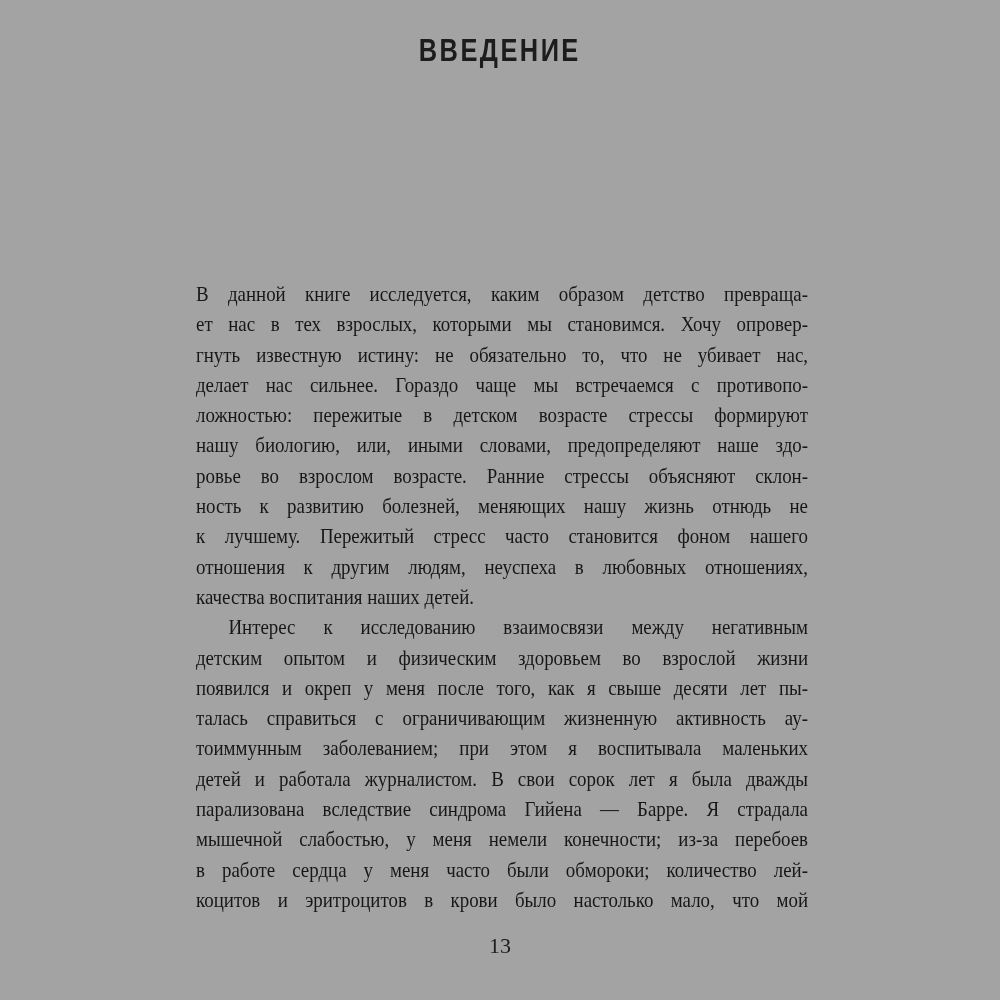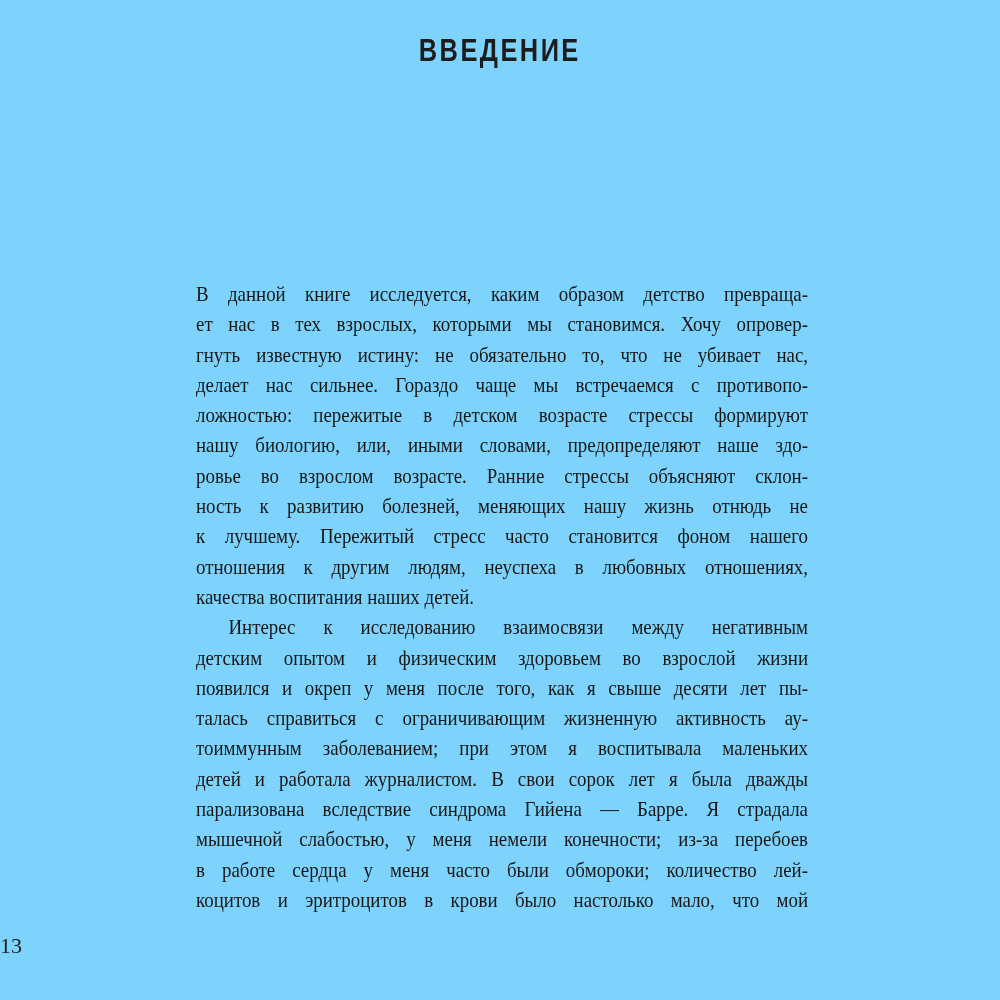--- a/index.html
+++ b/index.html
@@ -4,21 +4,21 @@
 <style>
   html, body {
     margin: 0;
     padding: 0;
     background: #ffffff;
   }
   .book-page {
     position: relative;
     width: 1000px;
     height: 1000px;
-    background: #7dd3fc;
+    background: #a3a3a3;
     overflow: hidden;
     color: #1b1b1b;
   }
   .chapter-title {
     position: absolute;
     top: 33px;
     left: 0;
     width: 1000px;
     text-align: center;
     font-family: "Liberation Sans", sans-serif;
@@ -53,20 +53,21 @@
     text-align-last: left;
   }
   .line.indent {
     text-indent: 36px;
   }
   .page-number {
     position: absolute;
     top: 933px;
     left: 0;
     width: 1000px;
+    text-align: center;
     font-family: "Liberation Serif", serif;
     font-size: 22px;
     color: #1c1c1c;
   }
 </style>
 </head>
 <body>
 
 <div class="book-page">
 

